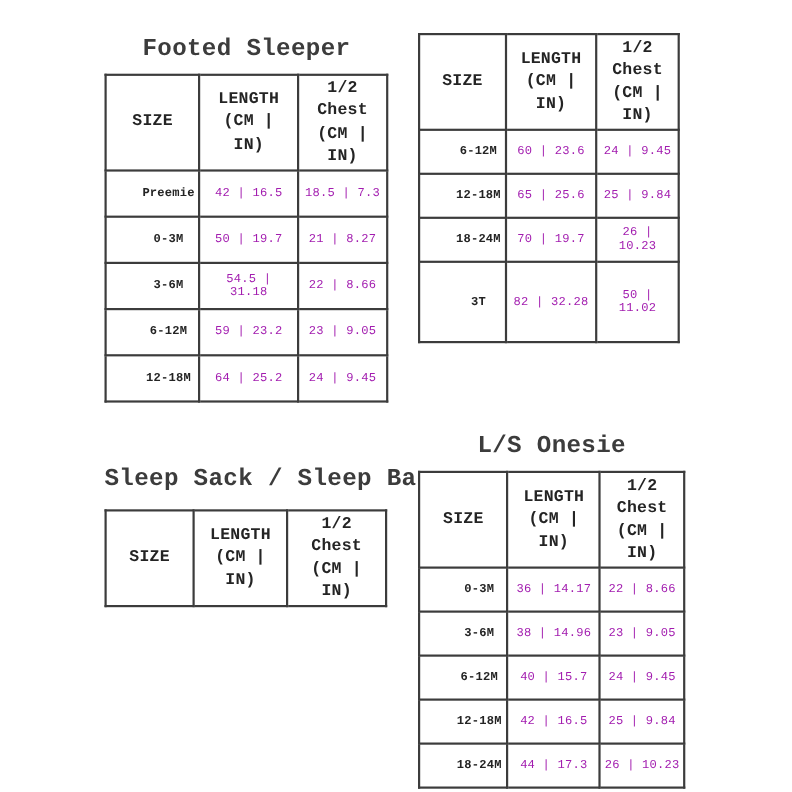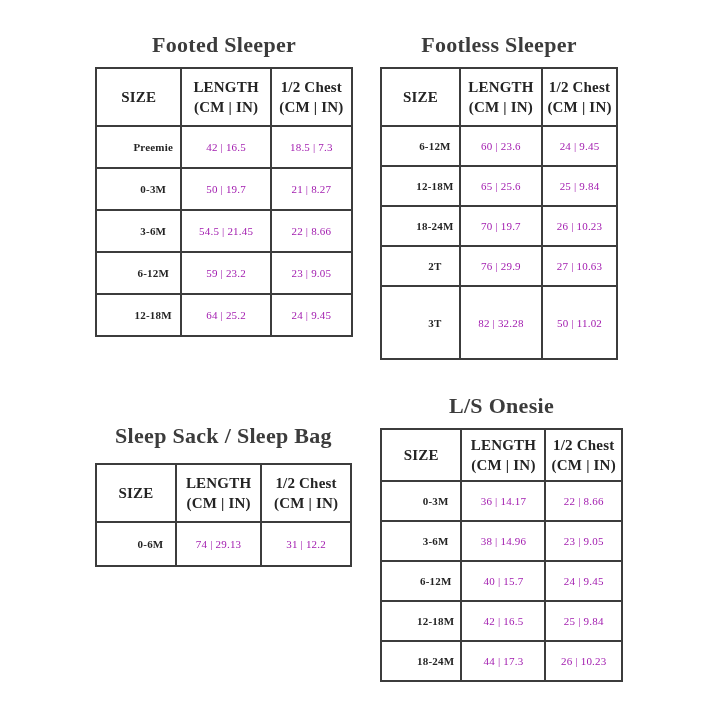--- a/index.html
+++ b/index.html
@@ -1,21 +1,21 @@
 <!DOCTYPE html>
 <html><head>
 <meta charset="utf-8">
 <style>
   html, body { margin: 0; padding: 0; background: #ffffff; }
   .canvas {
     position: relative;
     width: 720px;
     height: 720px;
     background: #ffffff;
-    font-family: Liberation Serif, serif;
+    font-family: Liberation Mono, monospace;
     overflow: hidden;
   }
   .block { position: absolute; }
   .b0 { left: 95px;  top: 30px;  width: 258px; }
   .b1 { left: 380px; top: 30px;  width: 238px; }
   .b2 { left: 95px;  top: 421px; width: 257px; }
   .b3 { left: 380px; top: 391px; width: 243px; }
 
   .chart-title {
     margin: 0 0 7px 0;
@@ -106,39 +106,38 @@
             <td class="val-cell">42 | 16.5</td>
             <td class="val-cell">18.5 | 7.3</td>
           </tr>
           <tr>
             <td class="size-cell">0-3M</td>
             <td class="val-cell">50 | 19.7</td>
             <td class="val-cell">21 | 8.27</td>
           </tr>
           <tr>
             <td class="size-cell">3-6M</td>
-            <td class="val-cell">54.5 | 21.45</td>
+            <td class="val-cell">54.5 | 31.18</td>
             <td class="val-cell">22 | 8.66</td>
           </tr>
           <tr>
             <td class="size-cell">6-12M</td>
             <td class="val-cell">59 | 23.2</td>
             <td class="val-cell">23 | 9.05</td>
           </tr>
           <tr>
             <td class="size-cell">12-18M</td>
             <td class="val-cell">64 | 25.2</td>
             <td class="val-cell">24 | 9.45</td>
           </tr>
         </tbody>
       </table>
   </section>
 
   <section class="block b1">
-    <h2 class="chart-title">Footless Sleeper</h2>
     <table class="size-table">
         <thead>
           <tr>
             <th>SIZE</th>
             <th>LENGTH
 (CM | IN)</th>
             <th>1/2 Chest
 (CM | IN)</th>
           </tr>
         </thead>
@@ -152,25 +151,20 @@
             <td class="size-cell">12-18M</td>
             <td class="val-cell">65 | 25.6</td>
             <td class="val-cell">25 | 9.84</td>
           </tr>
           <tr>
             <td class="size-cell">18-24M</td>
             <td class="val-cell">70 | 19.7</td>
             <td class="val-cell">26 | 10.23</td>
           </tr>
           <tr>
-            <td class="size-cell">2T</td>
-            <td class="val-cell">76 | 29.9</td>
-            <td class="val-cell">27 | 10.63</td>
-          </tr>
-          <tr>
             <td class="size-cell">3T</td>
             <td class="val-cell">82 | 32.28</td>
             <td class="val-cell">50 | 11.02</td>
           </tr>
         </tbody>
       </table>
   </section>
 
   <section class="block b2">
     <h2 class="chart-title">Sleep Sack / Sleep Bag</h2>
@@ -178,25 +172,20 @@
         <thead>
           <tr>
             <th>SIZE</th>
             <th>LENGTH
 (CM | IN)</th>
             <th>1/2 Chest
 (CM | IN)</th>
           </tr>
         </thead>
         <tbody>
-          <tr>
-            <td class="size-cell">0-6M</td>
-            <td class="val-cell">74 | 29.13</td>
-            <td class="val-cell">31 | 12.2</td>
-          </tr>
         </tbody>
       </table>
   </section>
 
   <section class="block b3">
     <h2 class="chart-title">L/S Onesie</h2>
     <table class="size-table">
         <thead>
           <tr>
             <th>SIZE</th>

